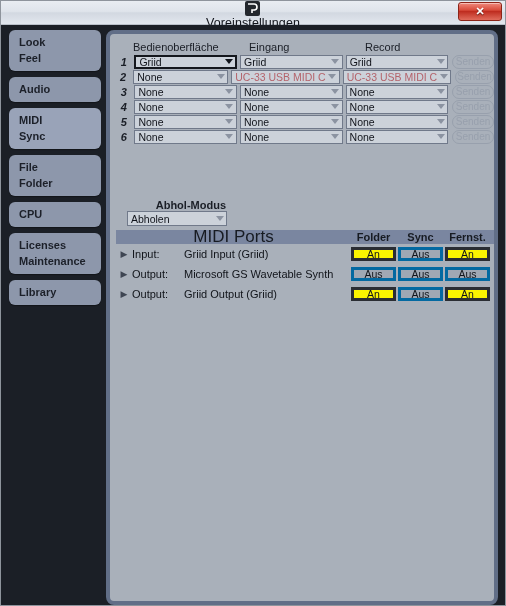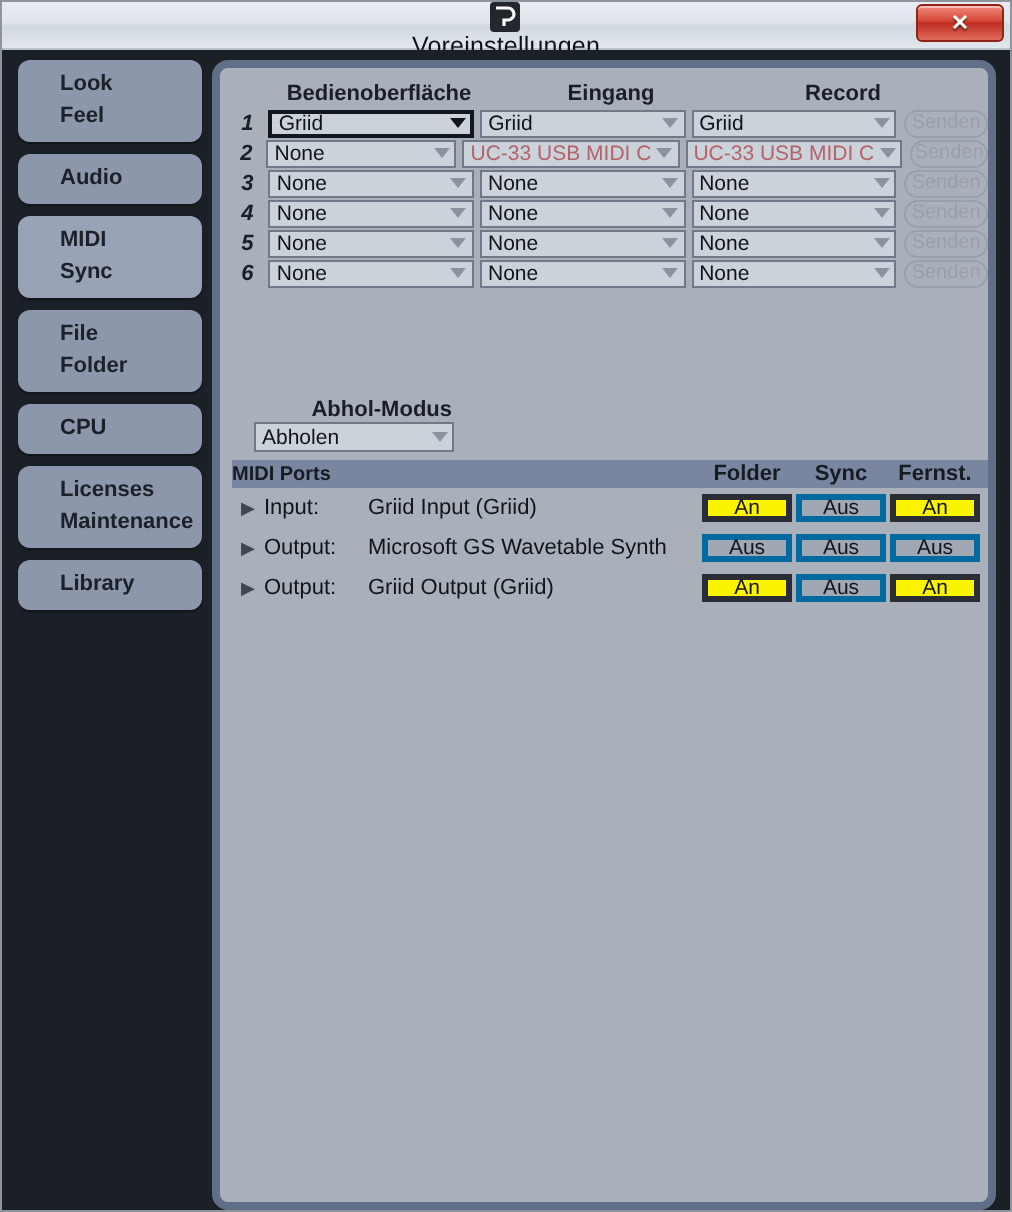--- a/index.html
+++ b/index.html
@@ -50,21 +50,21 @@
   #content { position: relative; width: 504px; height: 580px; background: #1b1f26; }
 
   
   #sidebar {
     position: absolute; left: 8px; top: 5px; width: 92px;
   }
   .side-group {
     background: #8d97ab;
     border-radius: 6px;
     margin-bottom: 6px;
-    padding: 4px 0 5px 12px;
+    padding: 4px 0 5px 1px;
     box-shadow: 0 1px 1px rgba(0,0,0,.35);
   }
   .side-group.selected { background: #99a3b8; }
   .side-line {
     font-size: 11px; font-weight: bold; color: #1c2029;
     padding: 1px 0 1px 9px; line-height: 14px;
     white-space: nowrap;
   }
 
   
@@ -75,21 +75,21 @@
     border: 4px solid #616e87;
     border-radius: 8px;
   }
   #panel-inner { position: relative; width: 100%; height: 100%; }
 
   
   #cs-table { position: absolute; left: 6px; top: 5px; width: 378px; }
   .cs-head { display: flex; height: 15px; align-items: center; }
   .cs-head .num { width: 17px; }
   .cs-head .ch {
-    font-size: 11px; font-weight: bold; color: #1a1e26; text-align: center;
+    font-size: 11px; font-weight: normal; color: #1a1e26; text-align: left;
   }
   .ch.c1 { width: 113px; }
   .ch.c2 { width: 113px; margin-left: 3px; }
   .ch.c3 { width: 113px; margin-left: 3px; }
 
   .cs-row { display: flex; align-items: center; height: 15px; margin-bottom: 0px; }
   .cs-row .num {
     width: 17px; font-size: 11px; font-style: italic; font-weight: bold;
     color: #1a1e26; text-align: center;
   }
@@ -139,21 +139,21 @@
   }
   #takeover .combo { width: 100px; height: 15px; margin-left: 0; }
 
   
   #ports { position: absolute; left: 6px; top: 196px; width: 378px; }
   #ports-head {
     display: flex; align-items: center; height: 14px;
     background: #7a86a0;
   }
   #ports-head .pname {
-    flex: 1; text-align: left; font-size: 10px; font-weight: bold; color: #171b22;
+    flex: 1; text-align: center; font-size: 17px; font-weight: normal; color: #171b22;
   }
   #ports-head .pcol {
     width: 45px; text-align: center; font-size: 11px; font-weight: bold; color: #171b22;
   }
   #ports-head .pcol + .pcol { margin-left: 2px; }
   #ports-head .pcol:last-child { margin-right: 4px; }
 
   .port-row { display: flex; align-items: center; height: 20px; }
   .port-row .tri {
     width: 16px; text-align: center; font-size: 9px; color: #3f4653;

